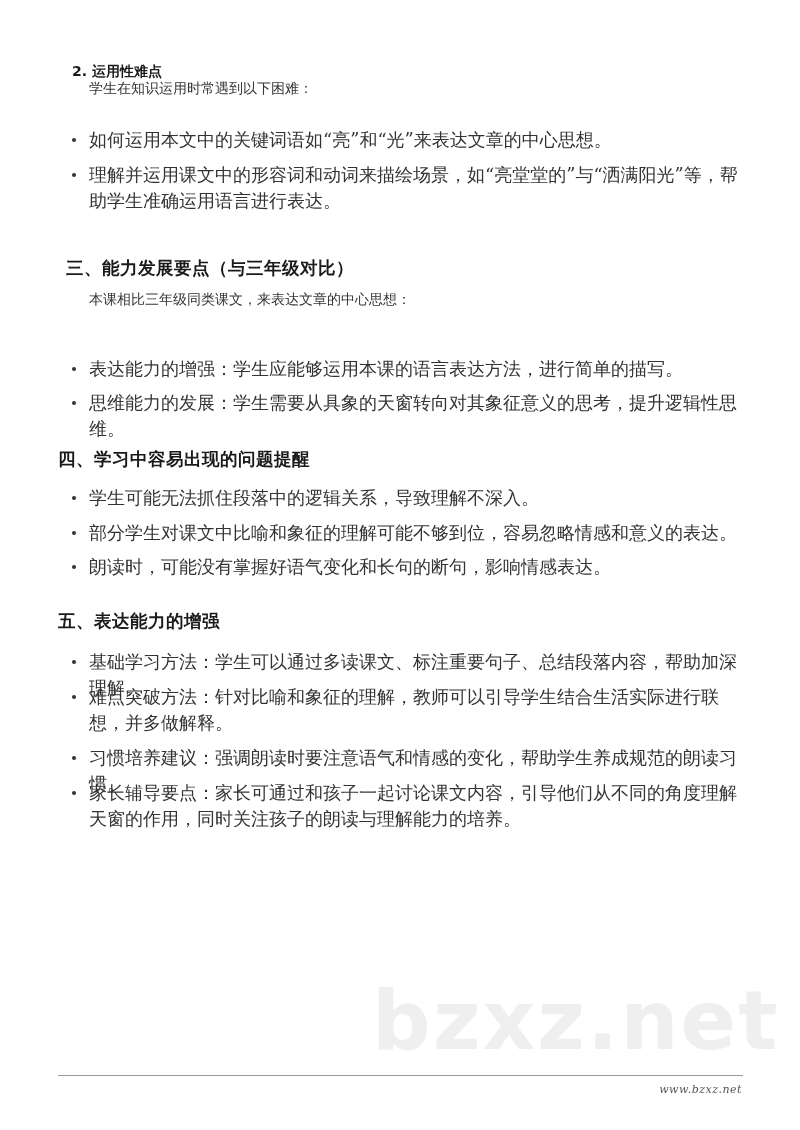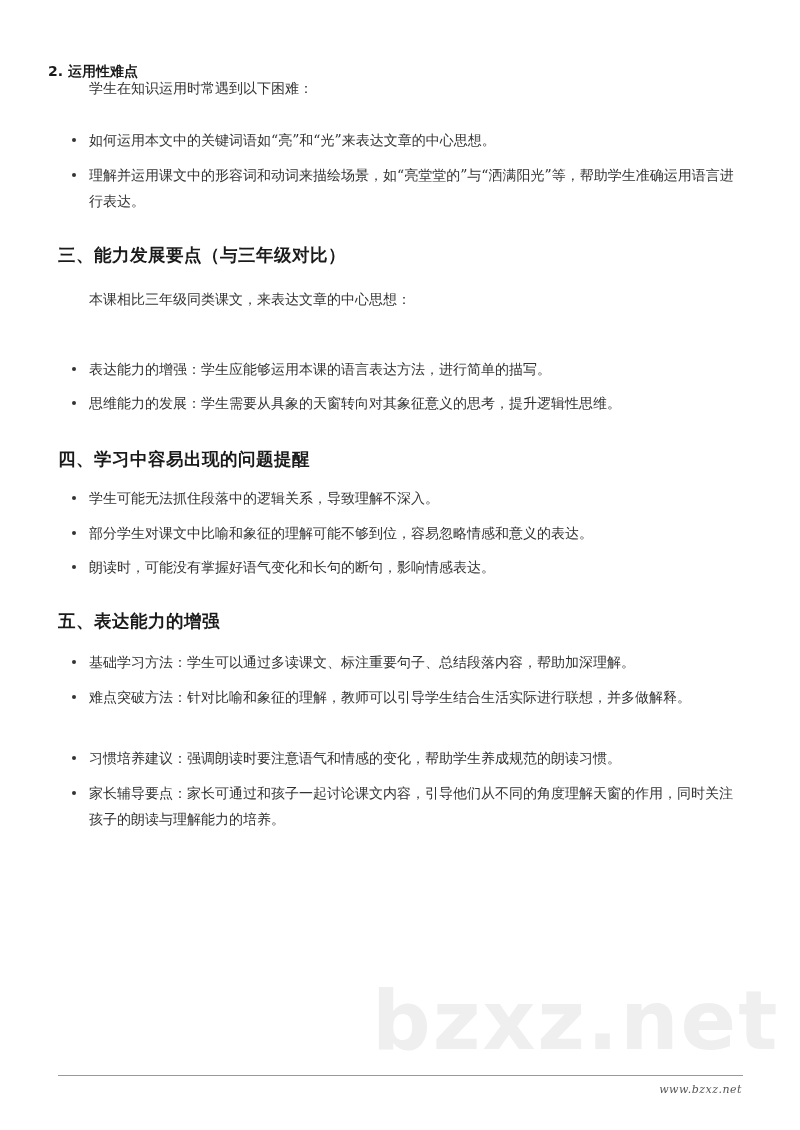--- a/index.html
+++ b/index.html
@@ -1,24 +1,24 @@
 <!DOCTYPE html>
 <html><head>
   <meta charset="utf-8">
   <style>
     html, body { margin: 0; padding: 0; }
     body {
       width: 800px; height: 1130px; background: #ffffff; position: relative; overflow: hidden;
       font-family: "DejaVu Serif", "Liberation Serif", serif; color: #2a2a2a;
     }
     .page { position: absolute; left: 0; top: 0; width: 800px; height: 1130px; }
-    .h3 { position: absolute; left: 48px; font-family: "DejaVu Sans", "Liberation Sans", sans-serif; font-weight: bold; font-size: 14px; color: #1a1a1a; }
+    .h3 { position: absolute; left: 72px; font-family: "DejaVu Sans", "Liberation Sans", sans-serif; font-weight: bold; font-size: 14px; color: #1a1a1a; }
     .h2 { position: absolute; left: 58px; font-family: "DejaVu Sans", "Liberation Sans", sans-serif; font-weight: bold; font-size: 17.5px; color: #1a1a1a; letter-spacing: 0.5px; }
     .para { position: absolute; left: 89px; font-size: 14px; color: #333; }
-    .bullet { position: absolute; left: 72px; width: 670px; font-size: 14px; line-height: 26px; color: #333; }
+    .bullet { position: absolute; left: 72px; width: 670px; font-size: 18px; line-height: 26px; color: #333; }
     .bullet .dot { position: absolute; left: 0; top: 11px; width: 4px; height: 4px; border-radius: 50%; background: #333; }
     .bullet .txt { display: block; margin-left: 17px; }
     .watermark {
       position: absolute; left: 372px; top: 980px; font-family: "DejaVu Sans", "Liberation Sans", sans-serif;
       font-weight: bold; font-size: 82px; color: #efefef; letter-spacing: 2px; line-height: 1;
     }
     .footer-rule { position: absolute; left: 58px; top: 1075px; width: 685px; height: 1px; background: #9a9a9a; }
     .footer-url { position: absolute; right: 58px; top: 1083px; font-family: "DejaVu Serif", "Liberation Serif", serif; font-style: italic; font-size: 11px; color: #555; letter-spacing: 0.5px; }
   </style>
 </head>
@@ -30,21 +30,21 @@
   <div class="para" style="top:80px;">学生在知识运用时常遇到以下困难：</div>
   <div class="bullet" style="top:127px;">
     <span class="dot"></span>
     <span class="txt">如何运用本文中的关键词语如“亮”和“光”来表达文章的中心思想。</span>
   </div>
   <div class="bullet" style="top:162px;">
     <span class="dot"></span>
     <span class="txt">理解并运用课文中的形容词和动词来描绘场景，如“亮堂堂的”与“洒满阳光”等，帮助学生准确运用语言进行表达。</span>
   </div>
 
-  <div class="h2" style="top:243px;">三、能力发展要点（与三年级对比）</div>
+  <div class="h2" style="top:256px;margin-left:8px;">三、能力发展要点（与三年级对比）</div>
   <div class="para" style="top:291px;">本课相比三年级同类课文，来表达文章的中心思想：</div>
   <div class="bullet" style="top:356px;">
     <span class="dot"></span>
     <span class="txt">表达能力的增强：学生应能够运用本课的语言表达方法，进行简单的描写。</span>
   </div>
   <div class="bullet" style="top:390px;">
     <span class="dot"></span>
     <span class="txt">思维能力的发展：学生需要从具象的天窗转向对其象征意义的思考，提升逻辑性思维。</span>
   </div>
 

